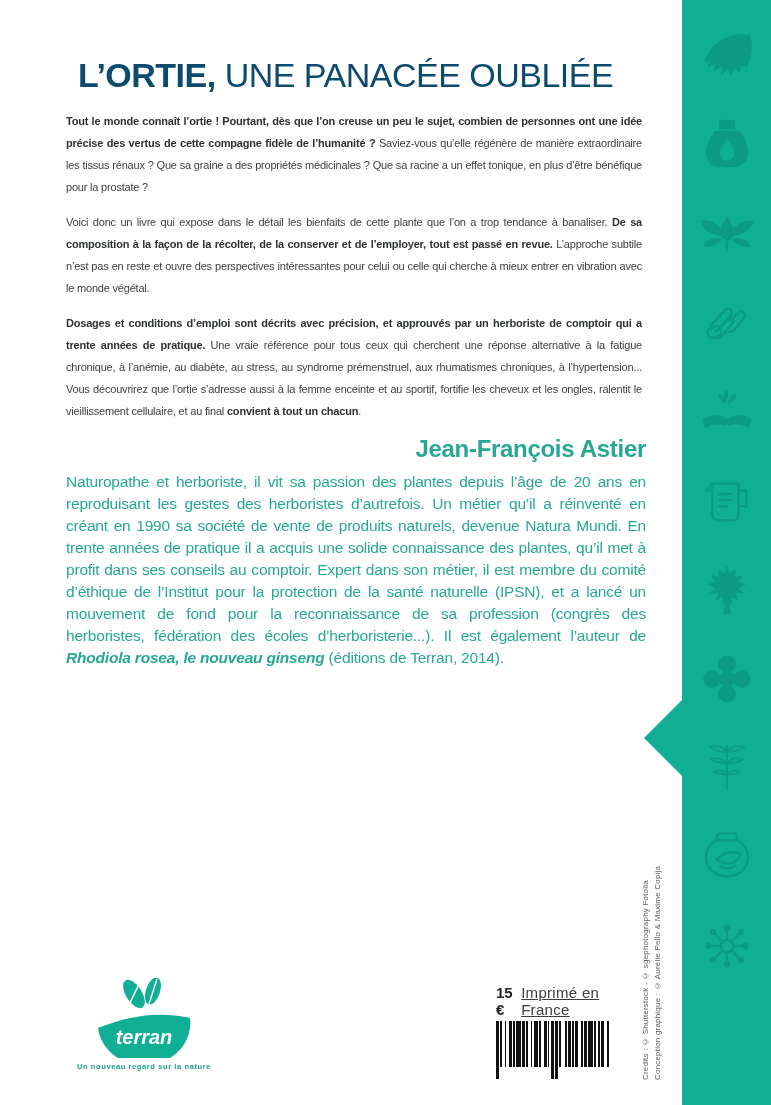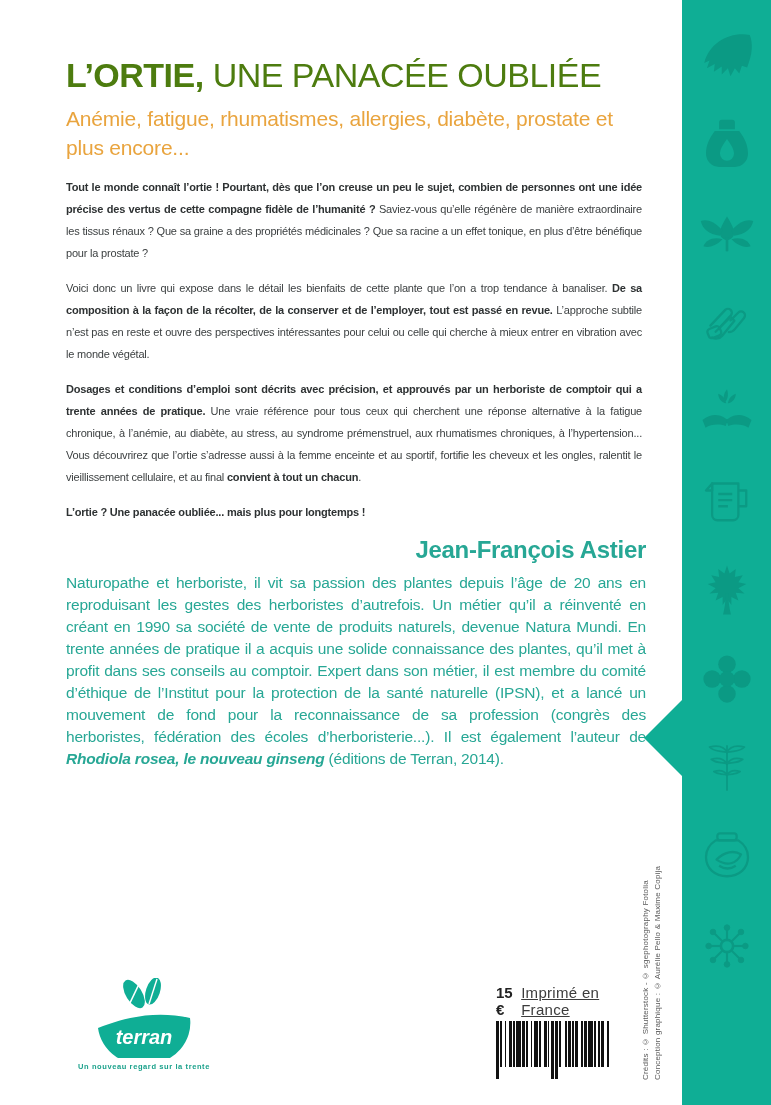--- a/index.html
+++ b/index.html
@@ -1,19 +1,19 @@
 <!DOCTYPE html>
 <html><head>
 <meta charset="utf-8">
 <style>
   html,body{margin:0;padding:0;background:#fff;}
   .page{position:relative;width:771px;height:1105px;background:#ffffff;overflow:hidden;
         font-family:"Liberation Sans",sans-serif;}
   .content{position:absolute;left:66px;top:0;width:580px;}
-  h1.title{margin:54px 0 0 0;font-size:34px;line-height:42px;letter-spacing:-0.5px;color:#4d7c0f;white-space:nowrap;}
+  h1.title{margin:54px 0 0 12px;font-size:34px;line-height:42px;letter-spacing:-0.5px;color:#0c4a6e;white-space:nowrap;}
   h1.title .t-lead{font-weight:700;}
   h1.title .t-rest{font-weight:400;}
   .subtitle{margin:8px 0 0 0;font-size:21px;line-height:29px;color:#e9a43e;letter-spacing:-0.2px;}
   .body-copy{margin-top:14px;}
   .body-p{margin:0 4px 13px 0;font-size:11px;line-height:22px;color:#3d4142;text-align:justify;letter-spacing:-0.2px;}
   .body-p .b{font-weight:700;color:#2e3233;}
   .i{font-style:italic;font-weight:bold;}
   .author-name{margin-top:4px;text-align:right;font-size:24px;font-weight:700;color:#27a795;letter-spacing:-0.3px;}
   .bio{margin:8px 0 0 0;font-size:15.5px;line-height:22px;color:#27a795;text-align:justify;letter-spacing:-0.2px;}
 
@@ -45,43 +45,41 @@
            font-size:8px;line-height:12px;color:#5a5a5a;letter-spacing:0.2px;}
   .credits span{display:block;}
 </style>
 </head>
 <body>
 
 <div class="page">
 
   <div class="content">
     <h1 class="title"><span class="t-lead">L’ORTIE,</span><span class="t-rest"> UNE PANACÉE OUBLIÉE</span></h1>
-    <p class="subtitle">Anémie, fatigue, rhumatismes, allergies, diabète, prostate et plus encore...</p>
     <div class="body-copy" id="paragraphs">
         <p class="body-p"><span class="b">Tout le monde connaît l’ortie ! Pourtant, dès que l’on creuse un peu le sujet, combien de personnes ont une idée précise des vertus de cette compagne fidèle de l’humanité ? </span><span>Saviez-vous qu’elle régénère de manière extraordinaire les tissus rénaux ? Que sa graine a des propriétés médicinales ? Que sa racine a un effet tonique, en plus d’être bénéfique pour la prostate ?</span></p>
         <p class="body-p"><span>Voici donc un livre qui expose dans le détail les bienfaits de cette plante que l’on a trop tendance à banaliser. </span><span class="b">De sa composition à la façon de la récolter, de la conserver et de l’employer, tout est passé en revue.</span><span> L’approche subtile n’est pas en reste et ouvre des perspectives intéressantes pour celui ou celle qui cherche à mieux entrer en vibration avec le monde végétal.</span></p>
         <p class="body-p"><span class="b">Dosages et conditions d’emploi sont décrits avec précision, et approuvés par un herboriste de comptoir qui a trente années de pratique.</span><span> Une vraie référence pour tous ceux qui cherchent une réponse alternative à la fatigue chronique, à l’anémie, au diabète, au stress, au syndrome prémenstruel, aux rhumatismes chroniques, à l’hypertension... Vous découvrirez que l’ortie s’adresse aussi à la femme enceinte et au sportif, fortifie les cheveux et les ongles, ralentit le vieillissement cellulaire, et au final </span><span class="b">convient à tout un chacun</span><span>.</span></p>
-        <p class="body-p"><span class="b">L’ortie ? Une panacée oubliée... mais plus pour longtemps !</span></p>
       </div>
     <div class="author-name">Jean-François Astier</div>
     <div class="bio" id="bio"><span>Naturopathe et herboriste, il vit sa passion des plantes depuis l’âge de 20 ans en reproduisant les gestes des herboristes d’autrefois. Un métier qu’il a réinventé en créant en 1990 sa société de vente de produits naturels, devenue Natura Mundi. En trente années de pratique il a acquis une solide connaissance des plantes, qu’il met à profit dans ses conseils au comptoir. Expert dans son métier, il est membre du comité d’éthique de l’Institut pour la protection de la santé naturelle (IPSN), et a lancé un mouvement de fond pour la reconnaissance de sa profession (congrès des herboristes, fédération des écoles d’herboristerie...). Il est également l’auteur de </span><span class="i">Rhodiola rosea, le nouveau ginseng</span><span> (éditions de Terran, 2014).</span></div>
   </div>
 
   <div class="logo-block">
     <svg width="104" height="80" viewBox="0 0 104 80">
       <g>
         <ellipse cx="42" cy="16" rx="8" ry="16" transform="rotate(-32 42 16)" fill="#0fae95"></ellipse>
         <line x1="36" y1="29" x2="48" y2="4" stroke="#ffffff" stroke-width="1.6"></line>
         <ellipse cx="61" cy="13" rx="7" ry="14" transform="rotate(18 61 13)" fill="#0fae95"></ellipse>
         <line x1="57" y1="26" x2="65" y2="1" stroke="#ffffff" stroke-width="1.4"></line>
       </g>
       <path d="M6,50 C32,40 62,32 98,40 A46,42 0 0 1 6,50 Z" fill="#0fae95"></path>
       <text x="52" y="66" text-anchor="middle" font-size="20" font-style="italic" font-weight="700" fill="#ffffff" font-family="Liberation Sans, sans-serif">terran</text>
     </svg>
-    <div class="logo-tagline">Un nouveau regard sur la trente</div>
+    <div class="logo-tagline">Un nouveau regard sur la nature</div>
   </div>
 
 
   <div class="barcode-block">
     <div class="price-row">
       <span class="price">15 €</span>
       <span class="printed">Imprimé en France</span>
     </div>
     <div class="bars" id="bars">
         <div class="bar tall" style="width: 2.9px;"></div>

